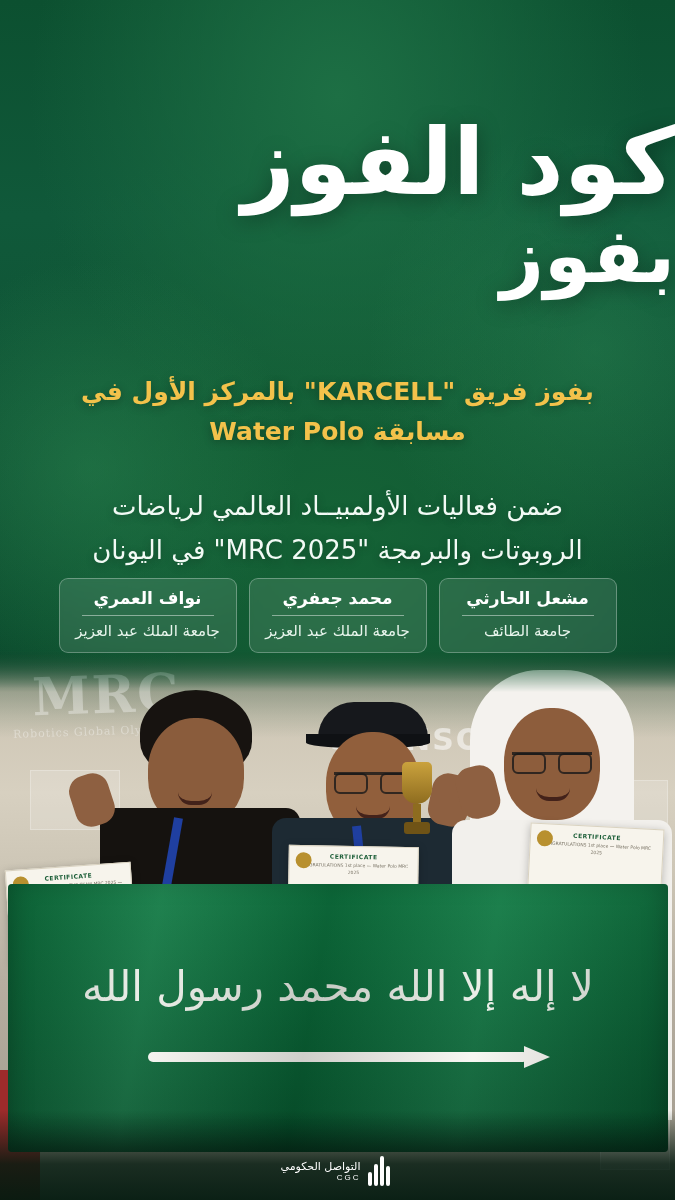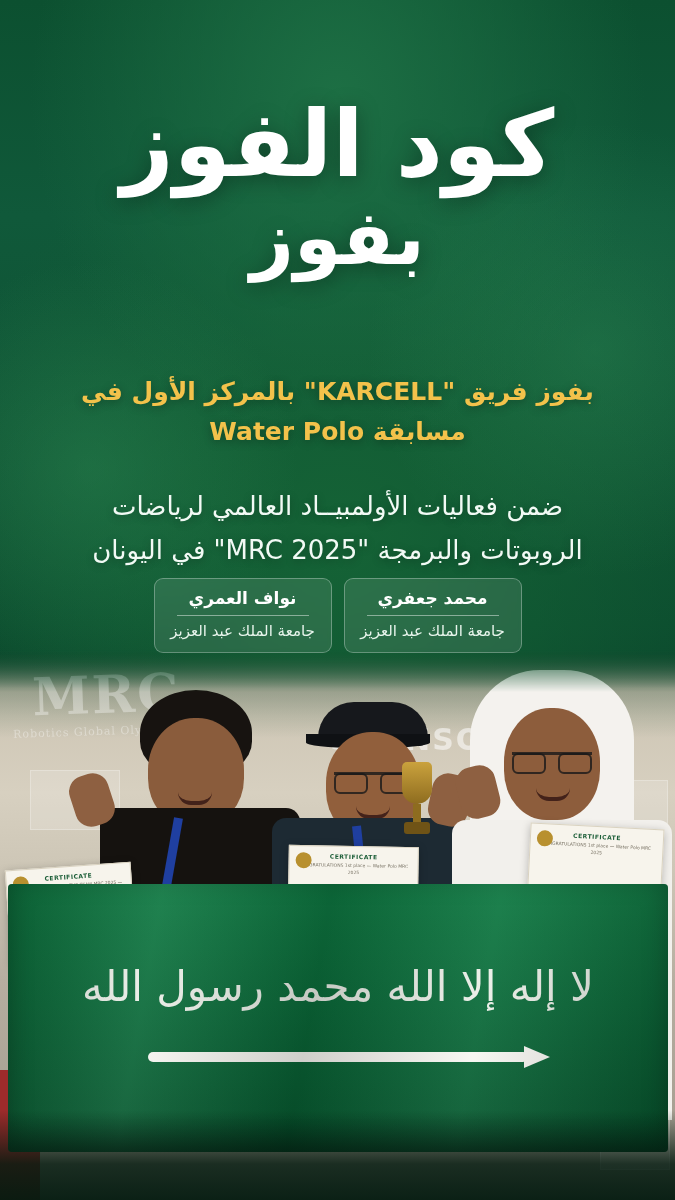--- a/index.html
+++ b/index.html
@@ -62,22 +62,22 @@
     width: 42px; height: 42px; border-radius: 50%;
     background: radial-gradient(circle at 40% 35%, #2e8b57, #0f5c34 70%, #0a4527);
     border: 1.5px solid #a8d8bb;
     display: flex; align-items: center; justify-content: center;
     color: #e7f7ec; font-size: 7px; text-align: center; line-height: 1.05;
     overflow: hidden;
   }
 
   
   .headline {
-    position: absolute; top: 98px; left: 0; right: 0;
-    text-align: center; color: #ffffff;
+    position: absolute; top: 116px; left: 0; right: 0;
+    color: #ffffff;
     font-family: "DejaVu Sans", sans-serif;
   }
   .headline .l1 {
     font-size: 92px; font-weight: bold; line-height: 1.02;
     letter-spacing: -1px;
     text-shadow: 0 4px 22px rgba(0,0,0,.35);
   }
   .headline .l2 {
     font-size: 76px; font-weight: bold; line-height: 1.05;
     margin-top: 6px; letter-spacing: 10px;
@@ -330,20 +330,25 @@
     <div class="l1">كود الفوز</div>
     <div class="l2">بفوز</div>
   </div>
 
   <div class="sub-gold">بفوز فريق "KARCELL" بالمركز الأول في مسابقة Water Polo</div>
 
   <div class="desc">ضمن فعاليات الأولمبيــاد العالمي لرياضات الروبوتات والبرمجة "MRC 2025" في اليونان</div>
 
   <div class="members">
 
+    <div class="chip">
+      <div class="name">مشعل الحارثي</div>
+      <div class="rule"></div>
+      <div class="uni">جامعة الطائف</div>
+    </div>
 
     <div class="chip">
       <div class="name">محمد جعفري</div>
       <div class="rule"></div>
       <div class="uni">جامعة الملك عبد العزيز</div>
     </div>
 
     <div class="chip">
       <div class="name">نواف العمري</div>
       <div class="rule"></div>
@@ -431,14 +436,26 @@
 
     <div class="flag">
       <div class="shahada">لا إله إلا الله محمد رسول الله</div>
       <div class="sword"></div>
       <div class="flag-fold"></div>
     </div>
 
     <div class="bottom-shade"></div>
   </div>
 
+  <div class="cgc">
+    <div class="mark">
+      <span></span>
+        <span></span>
+        <span></span>
+        <span></span>
+    </div>
+    <div class="txt">
+      <div class="t1">التواصل الحكومي</div>
+      <div class="t2">CGC</div>
+    </div>
+  </div>
 
 </div>
 
 </body></html>

